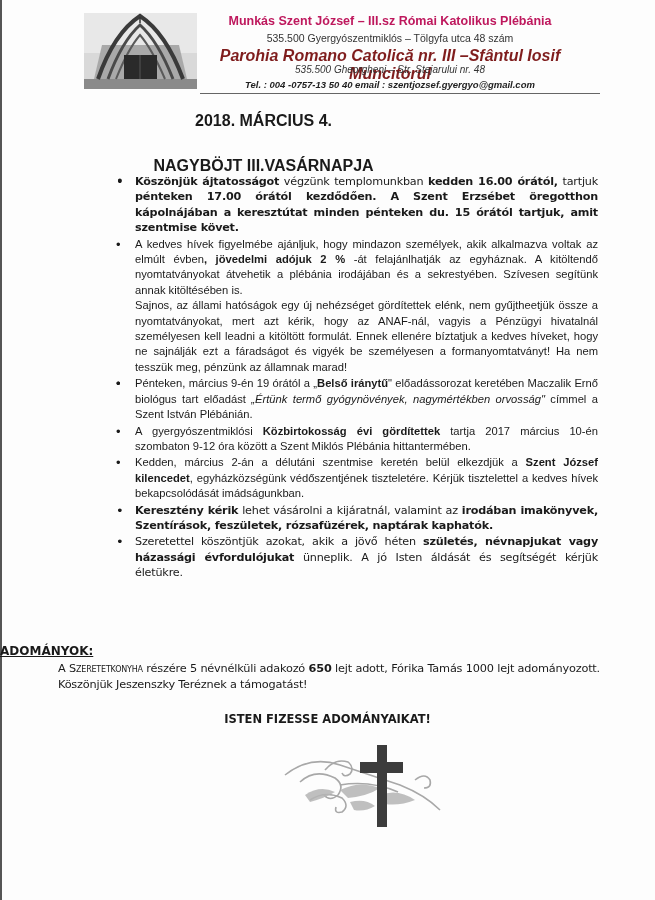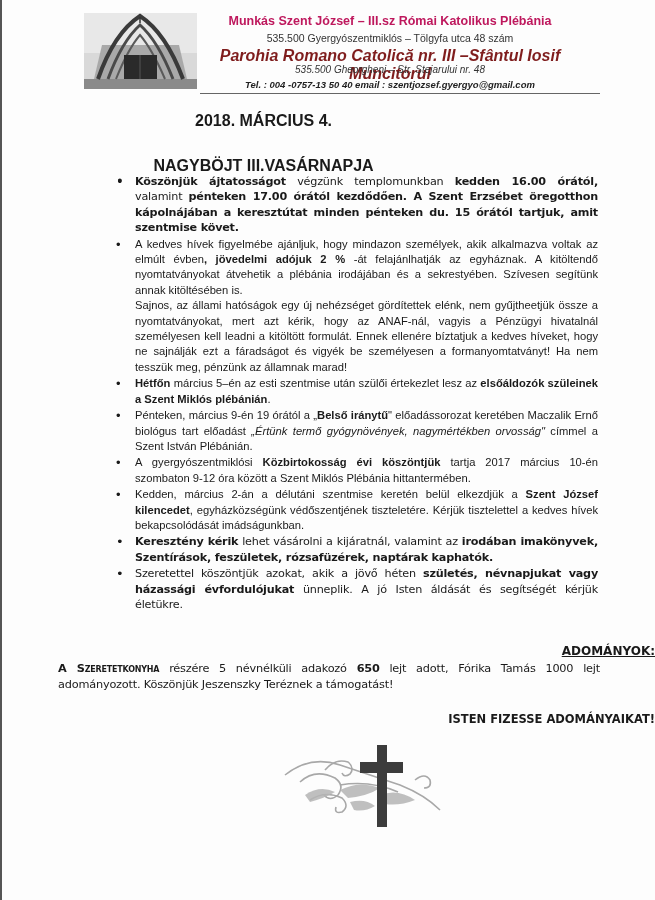--- a/index.html
+++ b/index.html
@@ -23,24 +23,24 @@
   .t2 { top: 145px; margin-top: 12px; }
 
   
   ul.items { position: absolute; left: 110px; top: 173px; width: 488px; margin: 0; padding: 0; list-style: none; }
   ul.items li { position: relative; padding-left: 25px; font-size: 11.2px; line-height: 15.4px; text-align: justify; margin-bottom: 1px; }
   ul.items li .bullet { position: absolute; left: 6px; top: 0; font-size: 13px; }
   .v { font-family: "DejaVu Sans", sans-serif; letter-spacing: -0.2px; }
   .a { font-family: "Liberation Sans", sans-serif; font-size: 11.8px; }
   b { font-weight: bold; }
 
-  .don-title { position: absolute; left: 0; width: 655px; top: 644px; text-align: right; font-weight: bold; text-decoration: underline; font-size: 12px; font-family: "DejaVu Sans", sans-serif; }
+  .don-title { position: absolute; left: 0; width: 655px; top: 644px; text-align: left; font-weight: bold; text-decoration: underline; font-size: 12px; font-family: "DejaVu Sans", sans-serif; }
   .don-text { position: absolute; left: 58px; top: 661px; width: 542px; font-size: 11.3px; line-height: 15.5px; text-align: justify; font-family: "DejaVu Sans", sans-serif; letter-spacing: -0.2px; }
-  .sc { font-variant: small-caps; font-weight: bold; }
-  .closing { position: absolute; left: 0; width: 655px; top: 712px; text-align: right; font-weight: bold; font-size: 11.5px; font-family: "DejaVu Sans", sans-serif; }
+  .sc { font-variant: small-caps; font-weight: normal; }
+  .closing { position: absolute; left: 0; width: 655px; top: 712px; text-align: center; font-weight: bold; font-size: 11.5px; font-family: "DejaVu Sans", sans-serif; }
   .cross-art { position: absolute; left: 280px; top: 740px; width: 170px; height: 100px; }
 </style>
 </head>
 <body>
 
 <div class="left-edge"></div>
 
 <svg class="logo" viewBox="0 0 113 76">
   <rect x="0" y="0" width="113" height="76" fill="#d9d9d9"></rect>
   <rect x="0" y="0" width="113" height="40" fill="#e8e8e8"></rect>
@@ -59,25 +59,25 @@
 <div class="hdr hdr3">Parohia Romano Catolică nr. III –Sfântul Iosif Muncitorul</div>
 <div class="hdr hdr4">535.500 Gheorgheni – Str. Stejarului nr. 48</div>
 <div class="hdr hdr5">Tel. :  004 -0757-13 50 40   email : szentjozsef.gyergyo@gmail.com</div>
 <div class="hdr-rule"></div>
 
 <div class="title t1">2018. MÁRCIUS 4.</div>
 <div class="title t2">NAGYBÖJT III.VASÁRNAPJA</div>
 
 <ul class="items">
   <li class="v"><span class="bullet">•</span></li>
-  <li class="v"><span class="bullet">•</span><span><b>Köszönjük ájtatosságot</b><span> végzünk templomunkban </span><b>kedden 16.00 órától,</b><span> valamint </span><b>pénteken 17.00 órától kezdődően. A Szent Erzsébet öregotthon kápolnájában a keresztútat minden pénteken du. 15 órától tartjuk, amit szentmise követ.</b></span></li>
+  <li class="v"><span class="bullet">•</span><span><b>Köszönjük ájtatosságot</b><span> végzünk templomunkban </span><b>kedden 16.00 órától,</b><span> tartjuk </span><b>pénteken 17.00 órától kezdődően. A Szent Erzsébet öregotthon kápolnájában a keresztútat minden pénteken du. 15 órától tartjuk, amit szentmise követ.</b></span></li>
   <li class="a"><span class="bullet">•</span><span><span>A kedves hívek figyelmébe ajánljuk, hogy mindazon személyek, akik alkalmazva voltak az elmúlt évben</span><b>, jövedelmi adójuk 2 %</b><span> -át felajánlhatják az egyháznak. A kitöltendő nyomtatványokat átvehetik a plébánia irodájában és a sekrestyében. Szívesen segítünk annak kitöltésében is.</span></span><br><span>Sajnos, az állami hatóságok egy új nehézséget gördítettek elénk, nem gyűjtheetjük össze a nyomtatványokat, mert azt kérik, hogy az ANAF-nál, vagyis a Pénzügyi hivatalnál személyesen kell leadni a kitöltött formulát. Ennek ellenére bíztatjuk a kedves híveket, hogy ne sajnálják ezt a fáradságot és vigyék be személyesen a formanyomtatványt! Ha nem tesszük meg, pénzünk az államnak marad!</span></li>
-  <li class="a"><span class="bullet">•</span><span><b>Hétfőn</b><span> március 5–én az esti szentmise után szülői értekezlet lesz az </span><b>elsőáldozók szüleinek a Szent Miklós plébánián</b><span>.</span></span></li>
+  <li class="a"><span class="bullet">•</span></li>
   <li class="a"><span class="bullet">•</span><span><span> Pénteken, március 9-én 19 órától a „</span><b>Belső iránytű</b><span>" előadássorozat keretében Maczalik Ernő biológus tart előadást </span><i>„Értünk termő gyógynövények, nagymértékben orvosság"</i><span> címmel a Szent István Plébánián.</span></span></li>
-  <li class="a"><span class="bullet">•</span><span><span>A gyergyószentmiklósi </span><b>Közbirtokosság évi köszöntjük</b><span> tartja 2017 március 10-én szombaton 9-12 óra között a Szent Miklós Plébánia hittantermében.</span></span></li>
+  <li class="a"><span class="bullet">•</span><span><span>A gyergyószentmiklósi </span><b>Közbirtokosság évi gördítettek</b><span> tartja 2017 március 10-én szombaton 9-12 óra között a Szent Miklós Plébánia hittantermében.</span></span></li>
   <li class="a"><span class="bullet">•</span><span><span>Kedden, március 2-án a délutáni szentmise keretén belül elkezdjük a </span><b>Szent József kilencedet</b><span>, egyházközségünk védőszentjének tiszteletére. Kérjük tisztelettel a kedves hívek bekapcsolódását imádságunkban.</span></span></li>
   <li class="v"><span class="bullet">•</span><span><b>Keresztény kérik</b><span> lehet vásárolni a kijáratnál, valamint az </span><b>irodában imakönyvek, Szentírások, feszületek, rózsafüzérek, naptárak kaphatók.</b></span></li>
   <li class="v"><span class="bullet">•</span><span><span>Szeretettel köszöntjük azokat, akik a jövő héten </span><b>születés, névnapjukat vagy házassági évfordulójukat</b><span> ünneplik. A jó Isten áldását és segítségét kérjük életükre.</span></span></li>
 </ul>
 
 <div class="don-title">ADOMÁNYOK:</div>
 <div class="don-text"><span class="sc">A Szeretetkonyha</span><span> részére 5 névnélküli adakozó </span><b>650</b><span> lejt adott, Fórika Tamás 1000 lejt adományozott. Köszönjük Jeszenszky Teréznek a támogatást!</span></div>
 
 <div class="closing">ISTEN FIZESSE ADOMÁNYAIKAT!</div>
 

